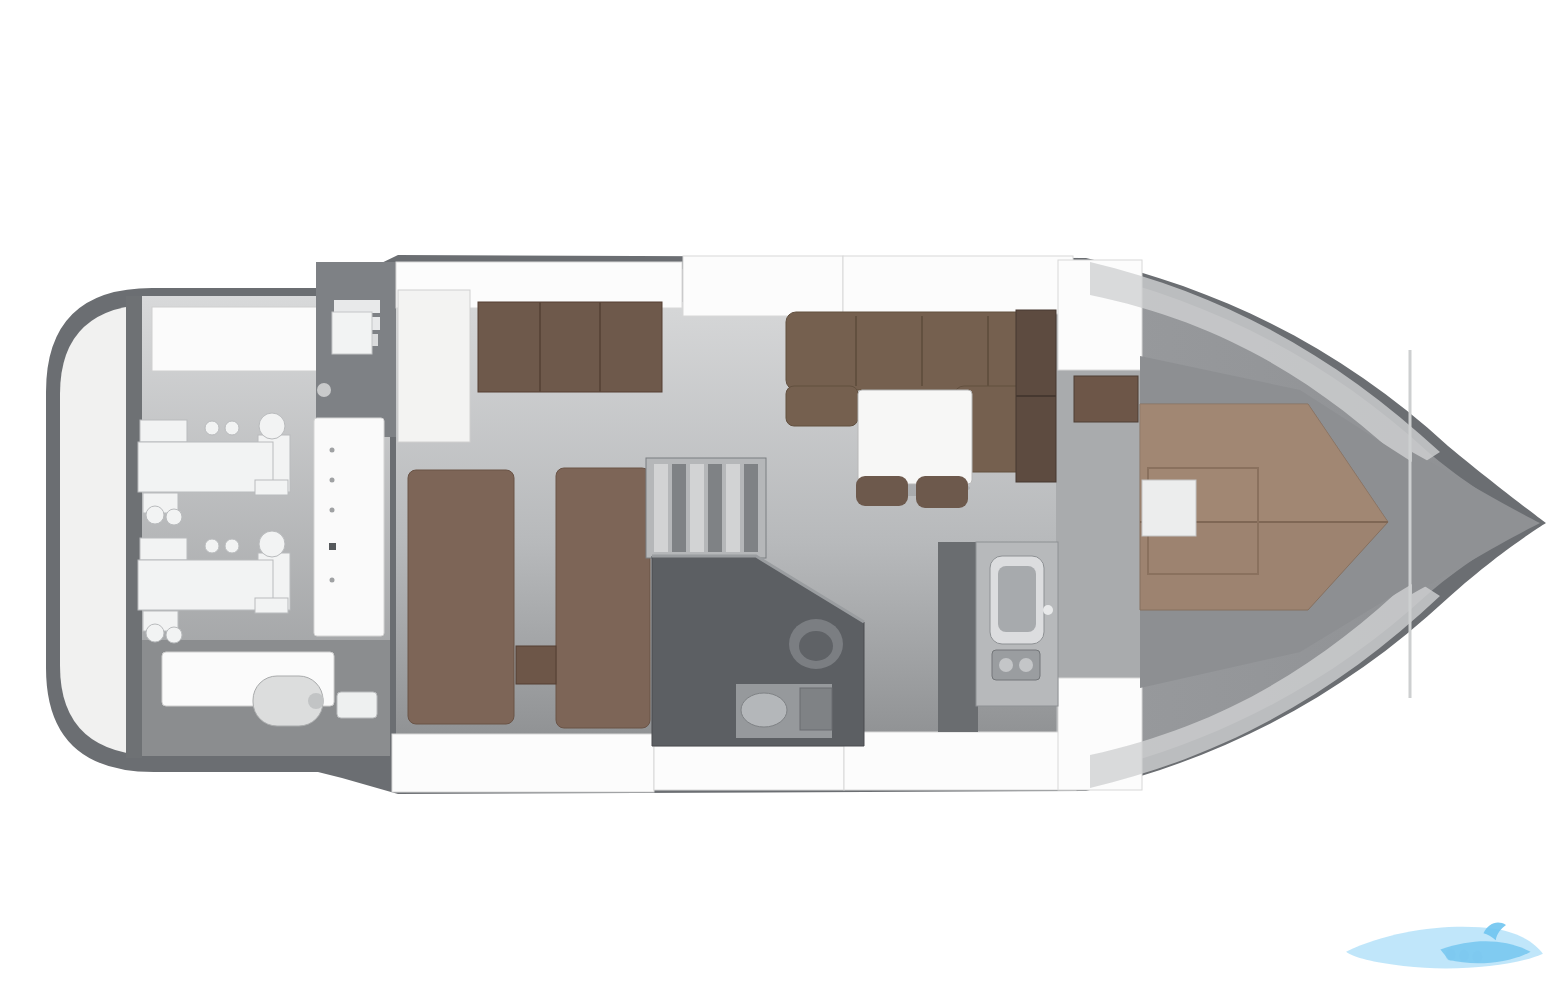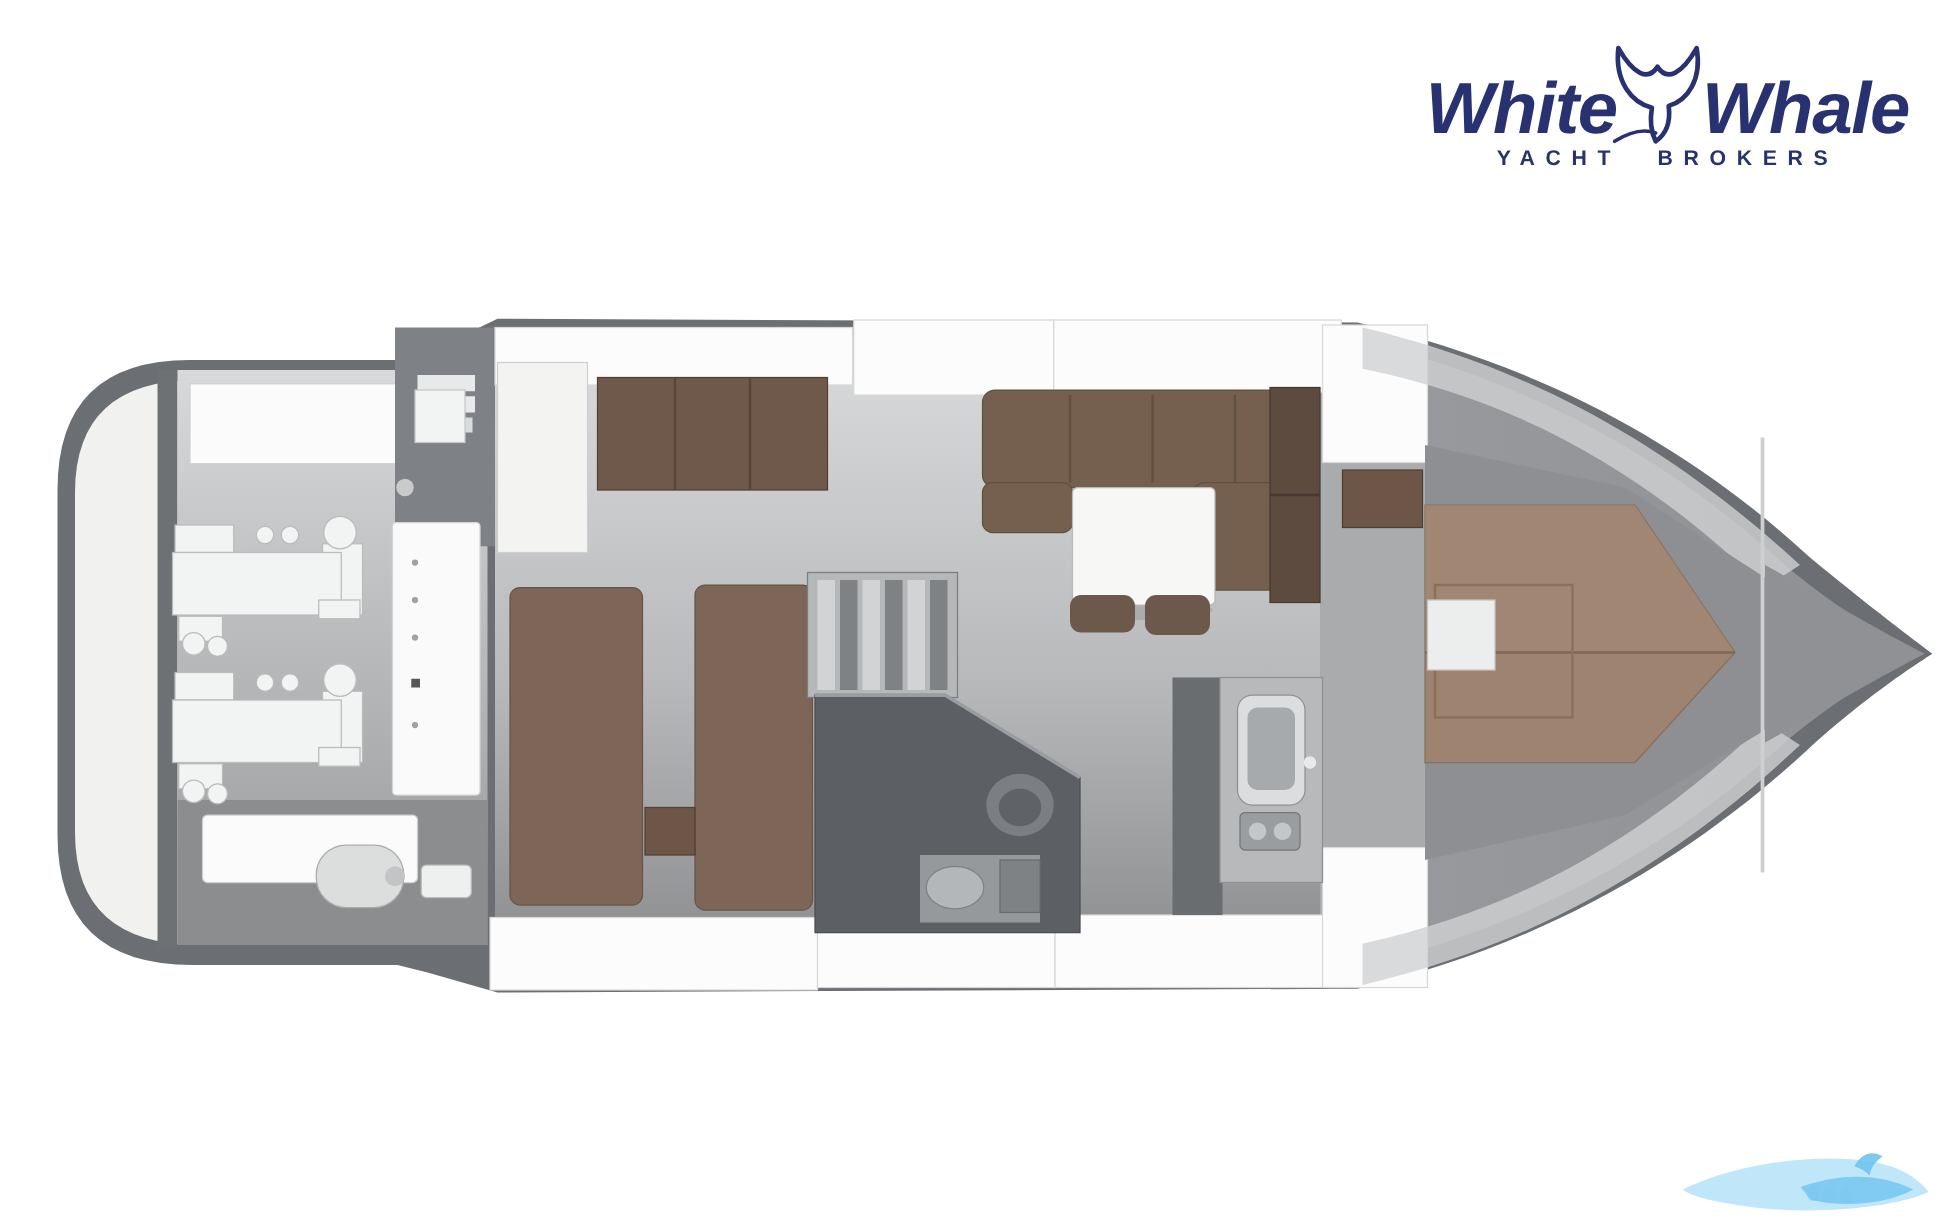--- a/index.html
+++ b/index.html
@@ -201,32 +201,20 @@
         <path d="M1140 404 L1308 404 L1388 522 L1140 522 Z" fill="#a78c78" opacity="0.45"></path>
         <line x1="1140" y1="522" x2="1388" y2="522" stroke="#7f6755" stroke-width="2"></line>
         <rect x="1148" y="468" width="110" height="106" fill="none" stroke="#8a715e" stroke-width="2"></rect>
       </g>
       <rect x="1142" y="480" width="54" height="56" fill="#eceded" stroke="#c4c4c4"></rect>
       <path fill="#8f9194" d="M1412 452 C1452 474 1506 506 1540 523 C1506 540 1452 572 1412 594 Z"></path>
       <line x1="1410" y1="350" x2="1410" y2="698" stroke="#cdcfd0" stroke-width="3"></line>
     </g>
   </svg>
 
-  <div class="logo">
-    <div class="logo-row">
-      <span class="logo-word">White</span>
-      <svg class="logo-tail" viewBox="0 0 100 110">
-        <path class="tail-stroke" d="M8 6 C24 34 40 42 50 26 C60 42 76 34 92 6 C98 40 82 62 62 68
-                 C64 84 60 98 48 106 C42 94 42 82 44 70 C22 64 4 42 8 6 Z"></path>
-        <path class="tail-line" d="M4 106 C20 96 34 92 48 97"></path>
-      </svg>
-      <span class="logo-word">Whale</span>
-    </div>
-    <div class="logo-sub">YACHT BROKERS</div>
-  </div>
 
   <svg class="watermark" viewBox="0 0 200 65">
     <path class="wm-light" opacity="0.85" d="M4 38 C50 16 110 10 150 16 C175 20 188 30 196 40 C170 52 110 58 60 52 C30 48 12 44 4 38 Z"></path>
     <path class="wm-mid" opacity="0.8" d="M96 36 C130 24 160 26 184 38 C162 50 128 52 104 46 Z"></path>
     <path class="wm-mid" opacity="0.9" d="M138 20 C143 10 152 7 160 12 C155 16 151 20 150 27 C146 23 142 21 138 20 Z"></path>
     <g fill="#7ec9f0" opacity="0.55">
       <ellipse cx="106" cy="41" rx="5" ry="6"></ellipse>
         <ellipse cx="119" cy="42" rx="5" ry="6"></ellipse>
         <ellipse cx="132" cy="43" rx="5" ry="6"></ellipse>
     </g>

